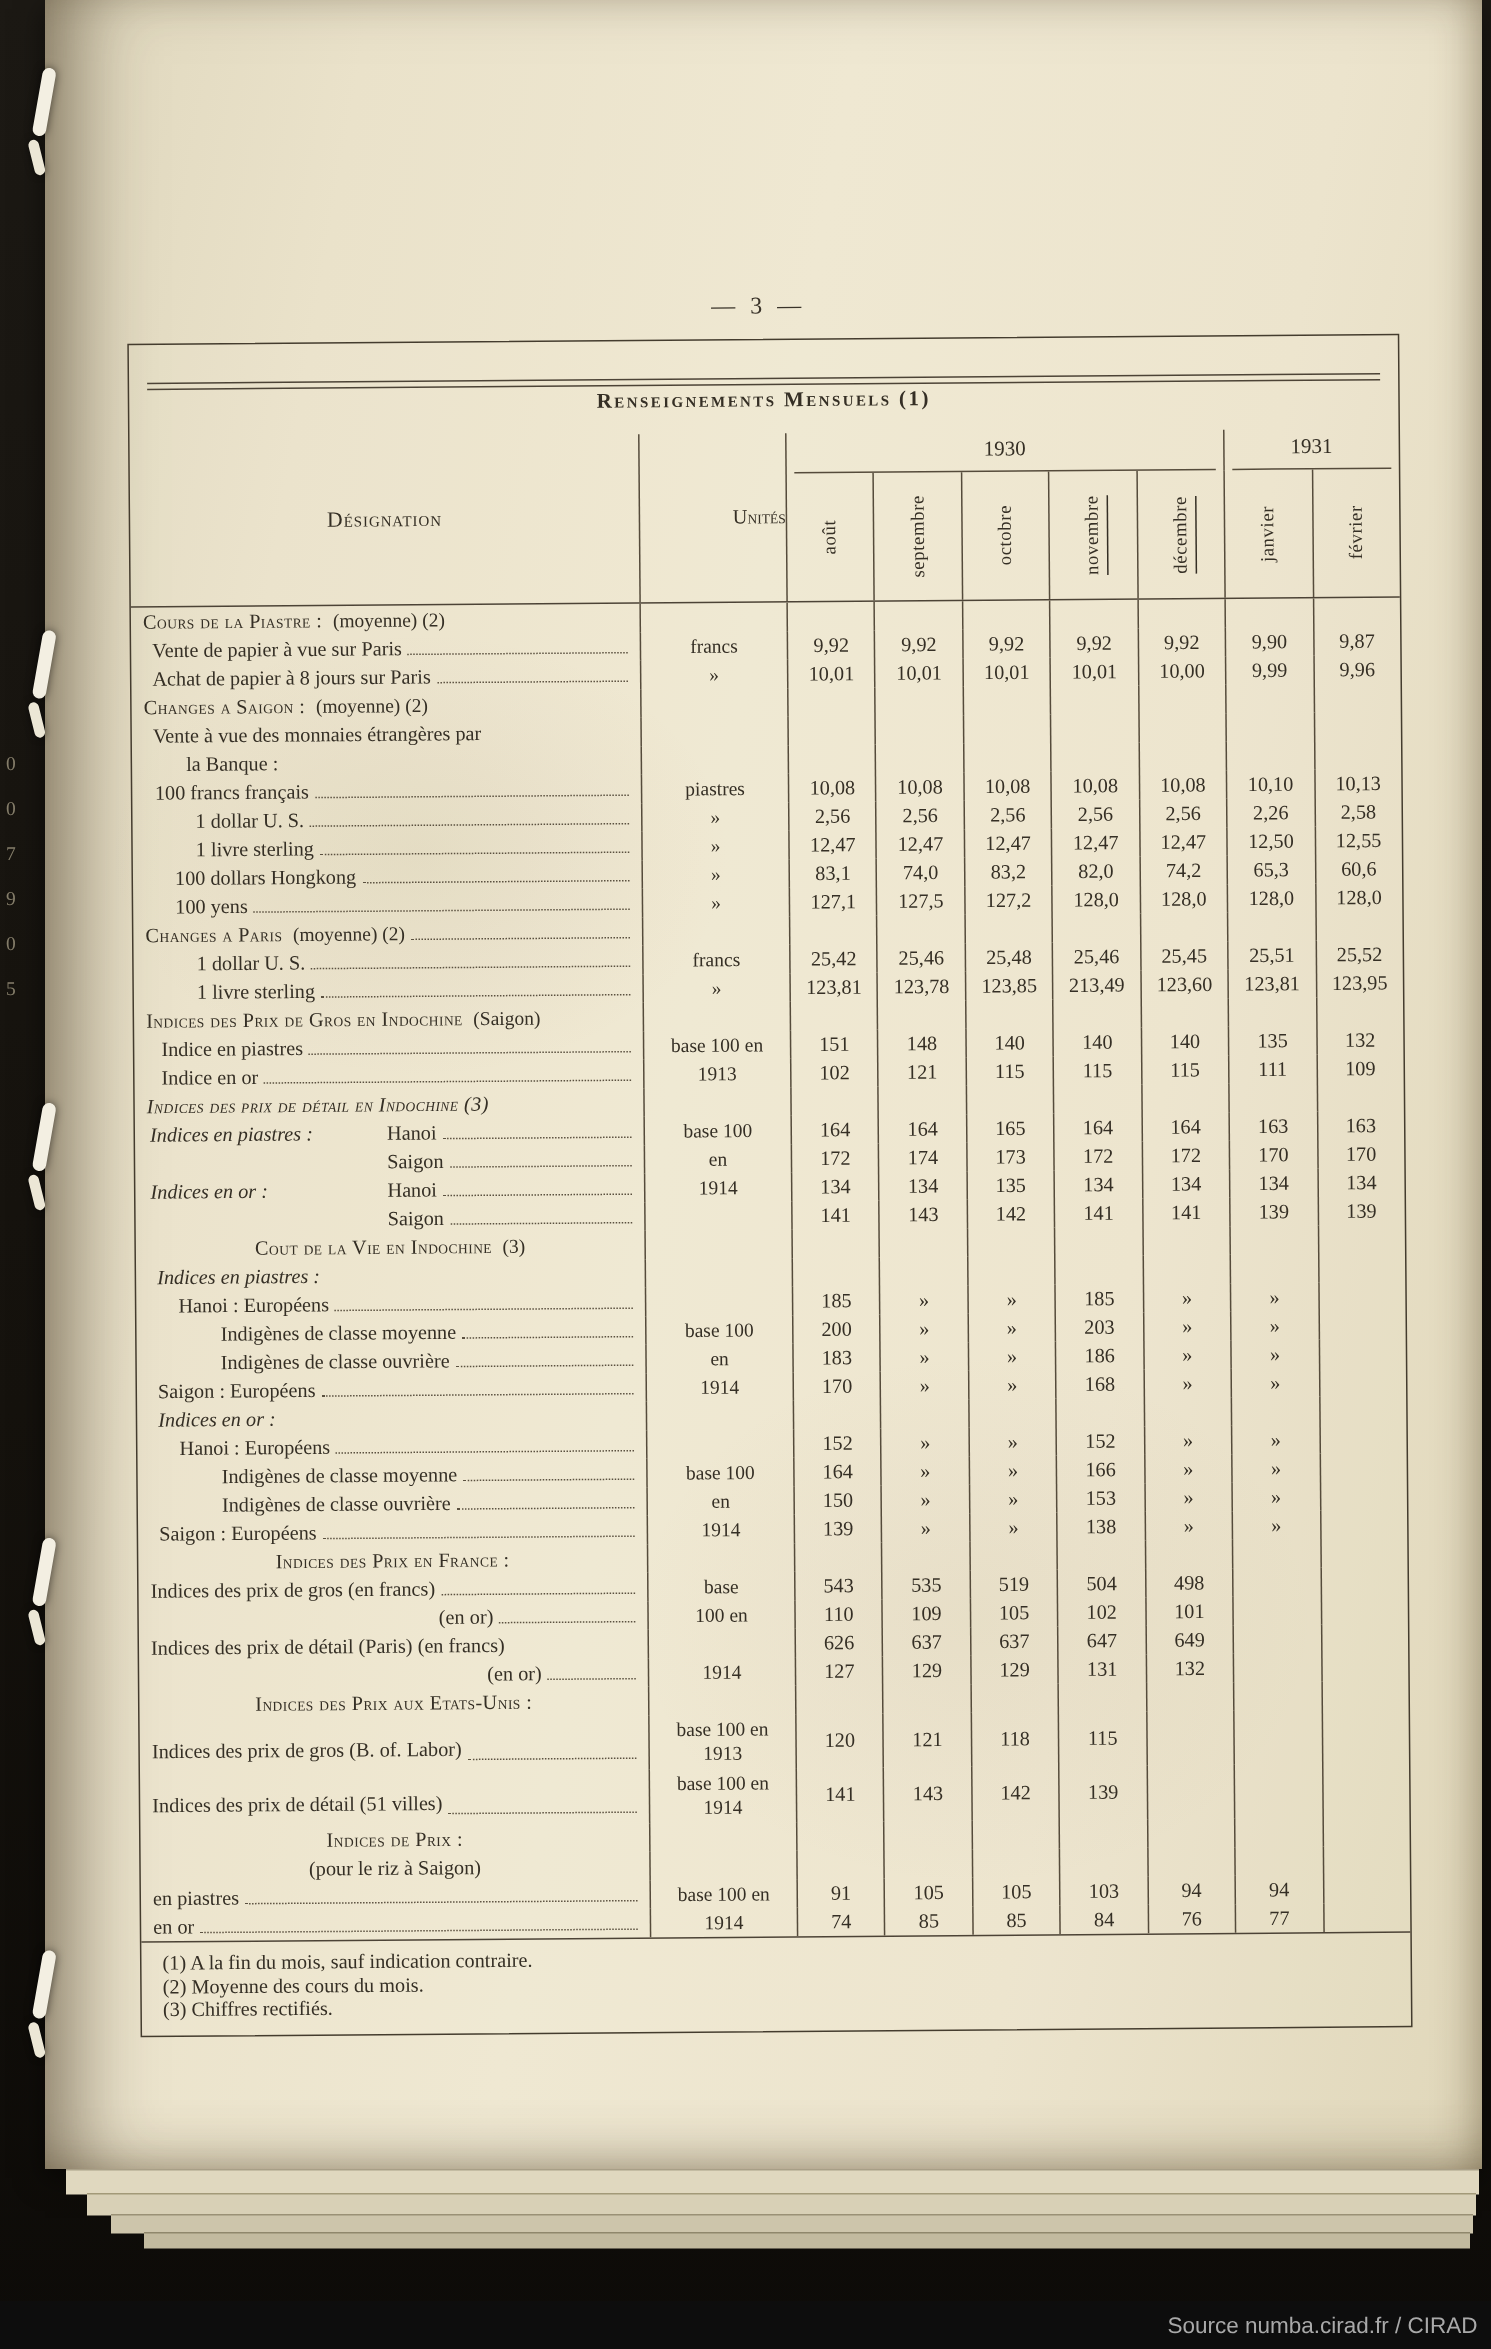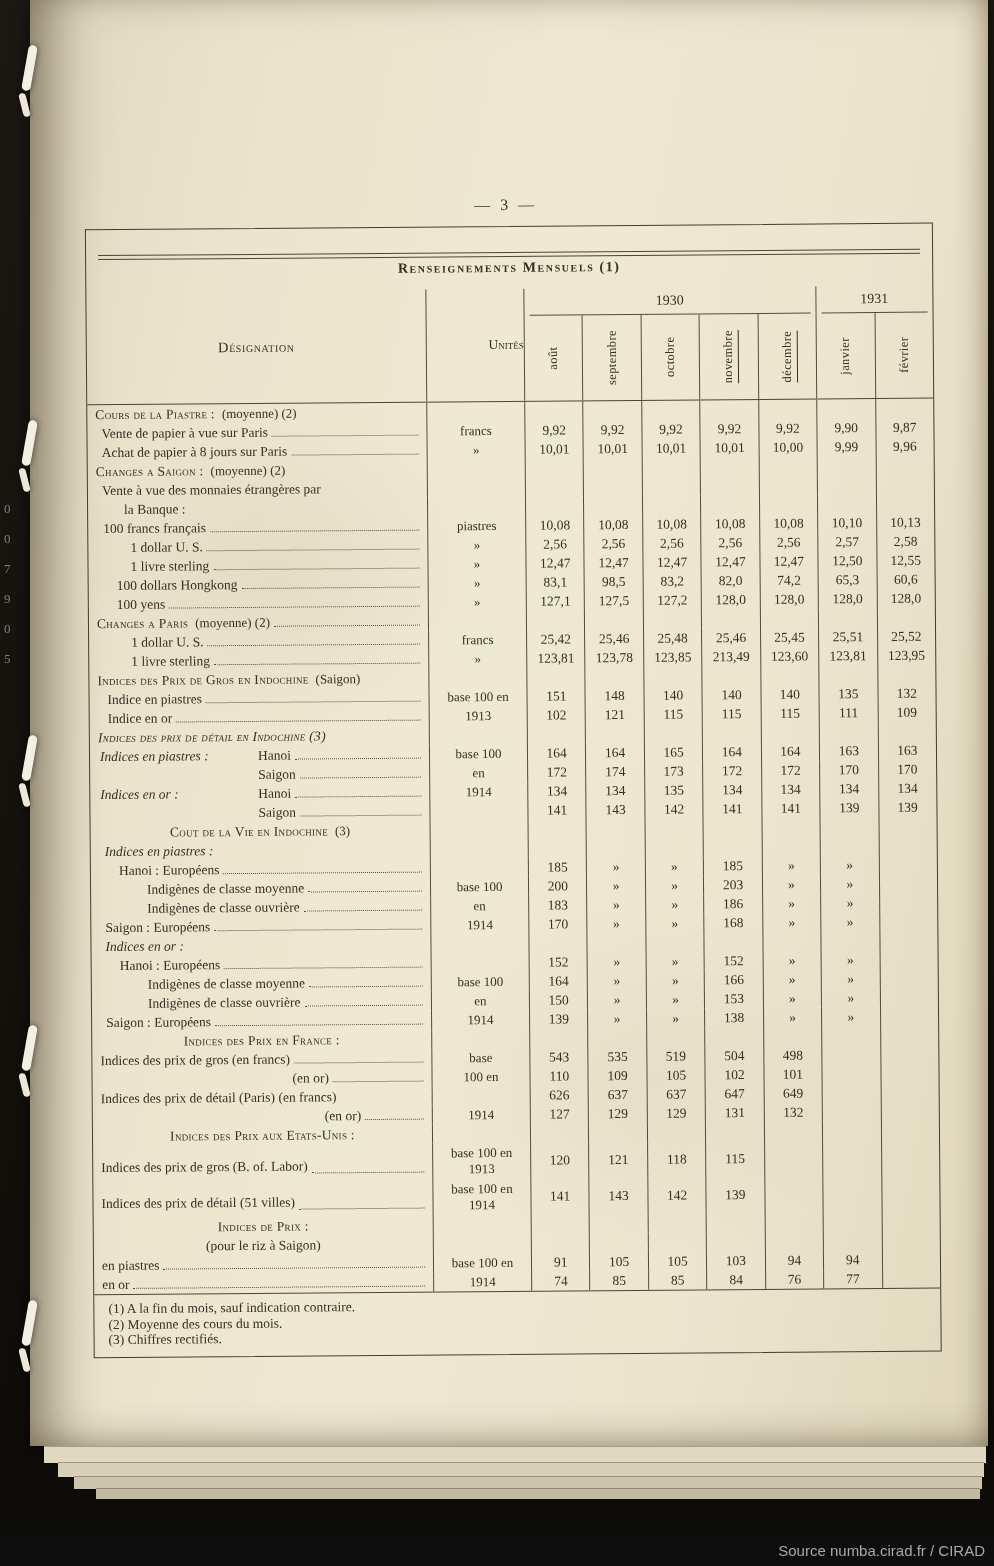--- a/index.html
+++ b/index.html
@@ -263,21 +263,21 @@
             <span class="dots"></span>
           </div>
           <div class="cu">
             <div>»</div>
           </div>
           <div class="cv">2,56</div>
           <div class="cv">2,56</div>
           <div class="cv">2,56</div>
           <div class="cv">2,56</div>
           <div class="cv">2,56</div>
-          <div class="cv">2,57</div>
+          <div class="cv">2,26</div>
           <div class="cv">2,58</div>
         </div>
         <div class="trow t-it">
           <div class="cl">
             <span class="lbl" style="margin-left: 38px;">1 livre sterling</span>
             <span class="dots"></span>
           </div>
           <div class="cu">
             <div>»</div>
           </div>
@@ -291,21 +291,21 @@
         </div>
         <div class="trow t-it">
           <div class="cl">
             <span class="lbl" style="margin-left: 24px;">100 dollars Hongkong</span>
             <span class="dots"></span>
           </div>
           <div class="cu">
             <div>»</div>
           </div>
           <div class="cv">83,1</div>
-          <div class="cv">98,5</div>
+          <div class="cv">74,0</div>
           <div class="cv">83,2</div>
           <div class="cv">82,0</div>
           <div class="cv">74,2</div>
           <div class="cv">65,3</div>
           <div class="cv">60,6</div>
         </div>
         <div class="trow t-it">
           <div class="cl">
             <span class="lbl" style="margin-left: 24px;">100 yens</span>
             <span class="dots"></span>

